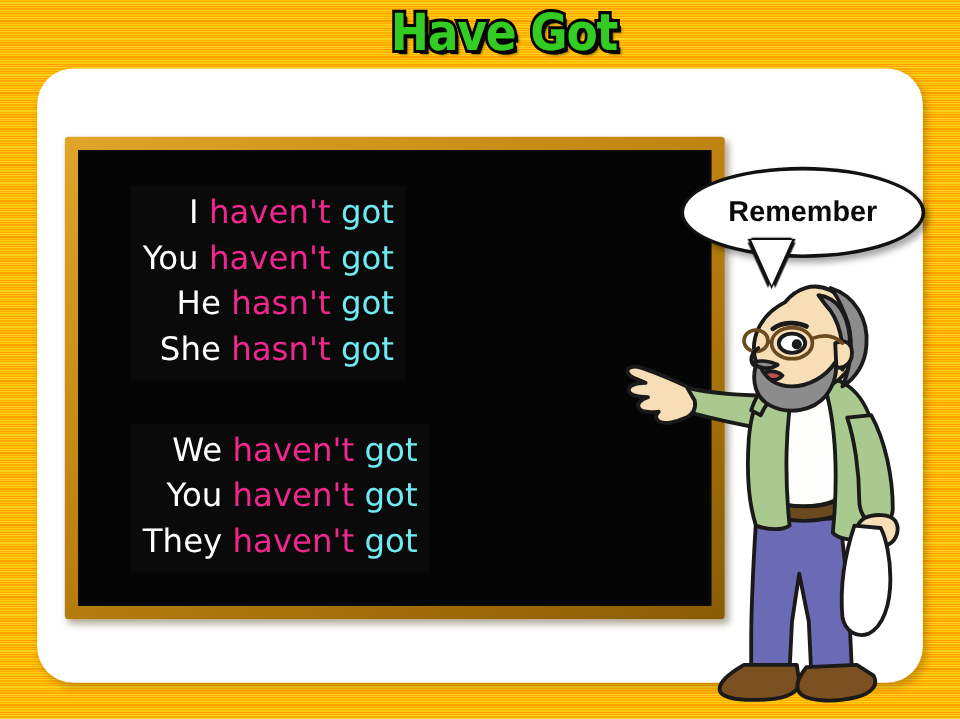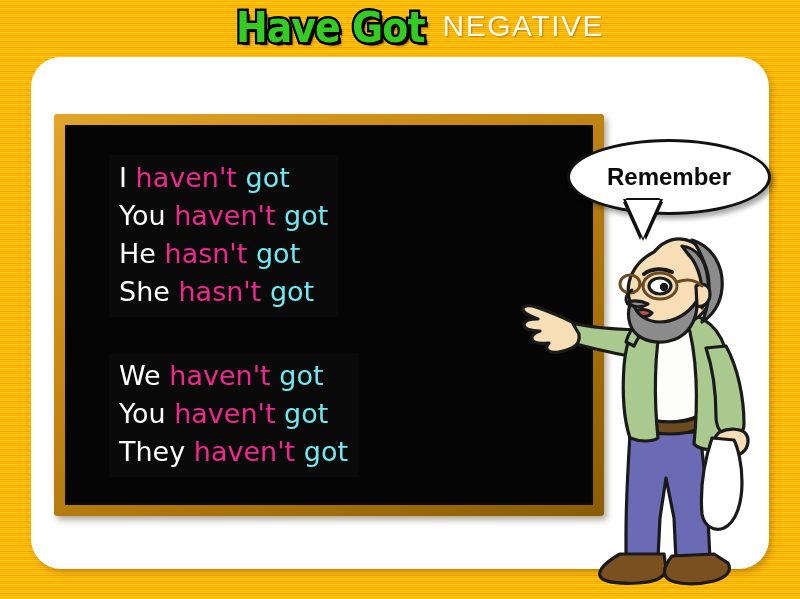--- a/index.html
+++ b/index.html
@@ -106,20 +106,21 @@
     height: 100%;
     background: #050505;
     box-shadow: inset 0 0 4px rgba(255,255,255,0.08);
     overflow: hidden;
   }
 
   .text-block {
     position: absolute;
     background: #0A0A0A;
     padding: 4px 10px 6px 10px;
+    text-align: right;
   }
   #block-singular { left: 44px; top: 30px; }
   #block-plural   { left: 44px; top: 228px; }
 
   .board-line {
     font-family: "DejaVu Sans", sans-serif;
     font-size: 27px;
     line-height: 38px;
     white-space: nowrap;
   }
@@ -167,21 +168,20 @@
   
   .nosel { user-select: none; }
 </style>
 </head>
 <body>
 
 <div id="slide">
 
   <div id="title-bar">
     <span id="title-have-got" class="nosel">Have Got</span>
-    <span id="title-negative" class="nosel">NEGATIVE</span>
   </div>
 
   <div id="white-card"></div>
 
   <div id="blackboard-frame">
     <div id="blackboard-surface">
 
       <div class="text-block" id="block-singular">
         <div class="board-line">
           <span class="pron">I</span>

